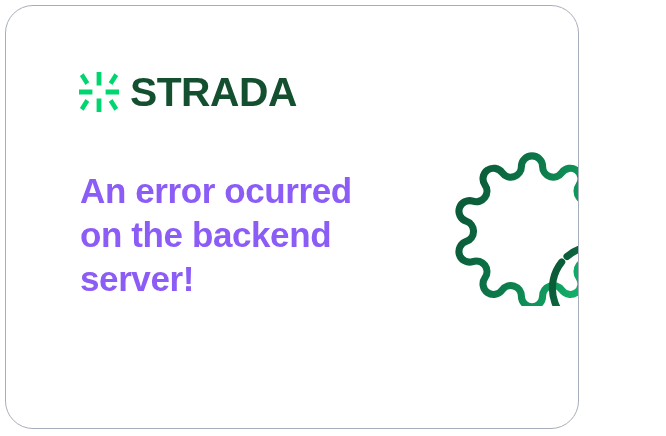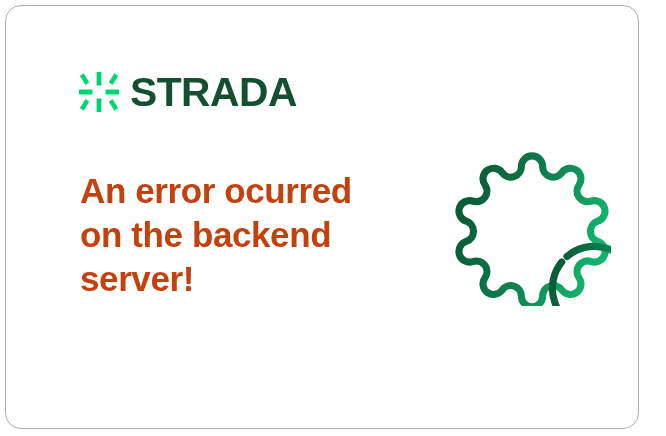--- a/index.html
+++ b/index.html
@@ -11,26 +11,26 @@
     width: 666px;
     height: 436px;
     font-family: "Liberation Sans", sans-serif;
     -webkit-font-smoothing: antialiased;
   }
 
   #error-card {
     position: absolute;
     left: 5px;
     top: 5px;
-    width: 634px;
+    width: 574px;
     height: 424px;
     box-sizing: border-box;
     background: #ffffff;
     border: 1px solid #a7aebb;
-    border-radius: 16px;
+    border-radius: 28px;
     overflow: hidden;
   }
 
   
   #brand-lockup {
     position: absolute;
     left: 73px;
     top: 66px;
     display: flex;
     align-items: center;
@@ -59,21 +59,21 @@
     position: absolute;
     left: 74px;
     top: 163px;
     width: 300px;
     margin: 0;
     font-family: "Liberation Sans", sans-serif;
     font-weight: bold;
     font-size: 35px;
     line-height: 44px;
     letter-spacing: -0.4px;
-    color: #c2410c;
+    color: #8b5cf6;
   }
 
   
   #gear-illustration {
     position: absolute;
     left: 447px;
     top: 142px;
     width: 158px;
     height: 158px;
     display: block;

